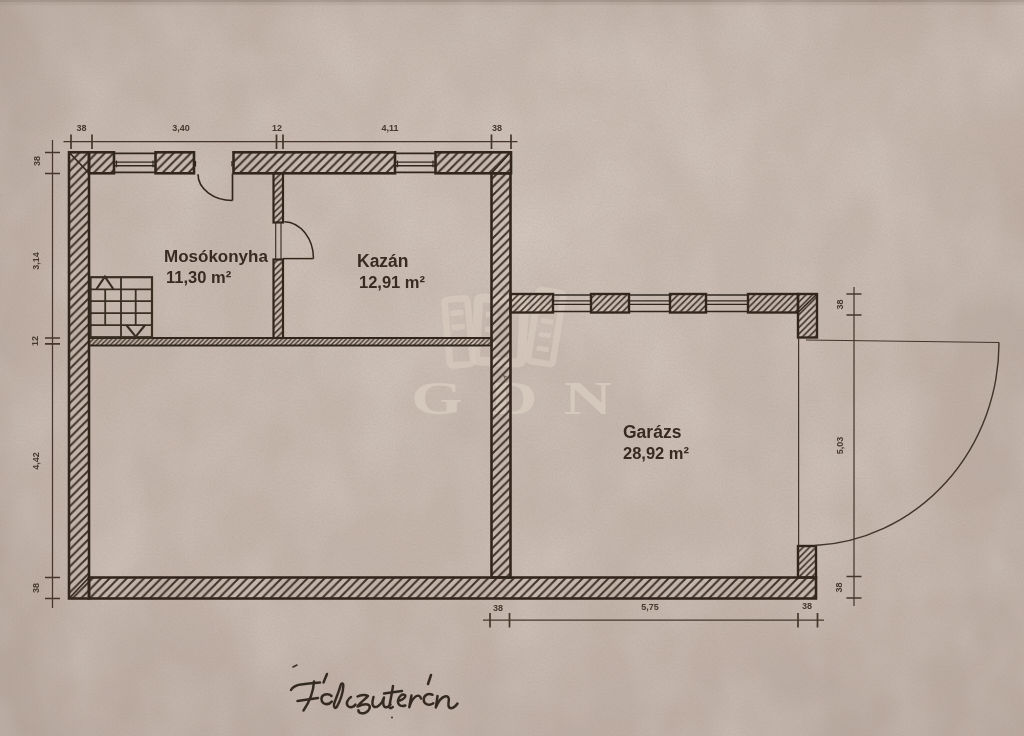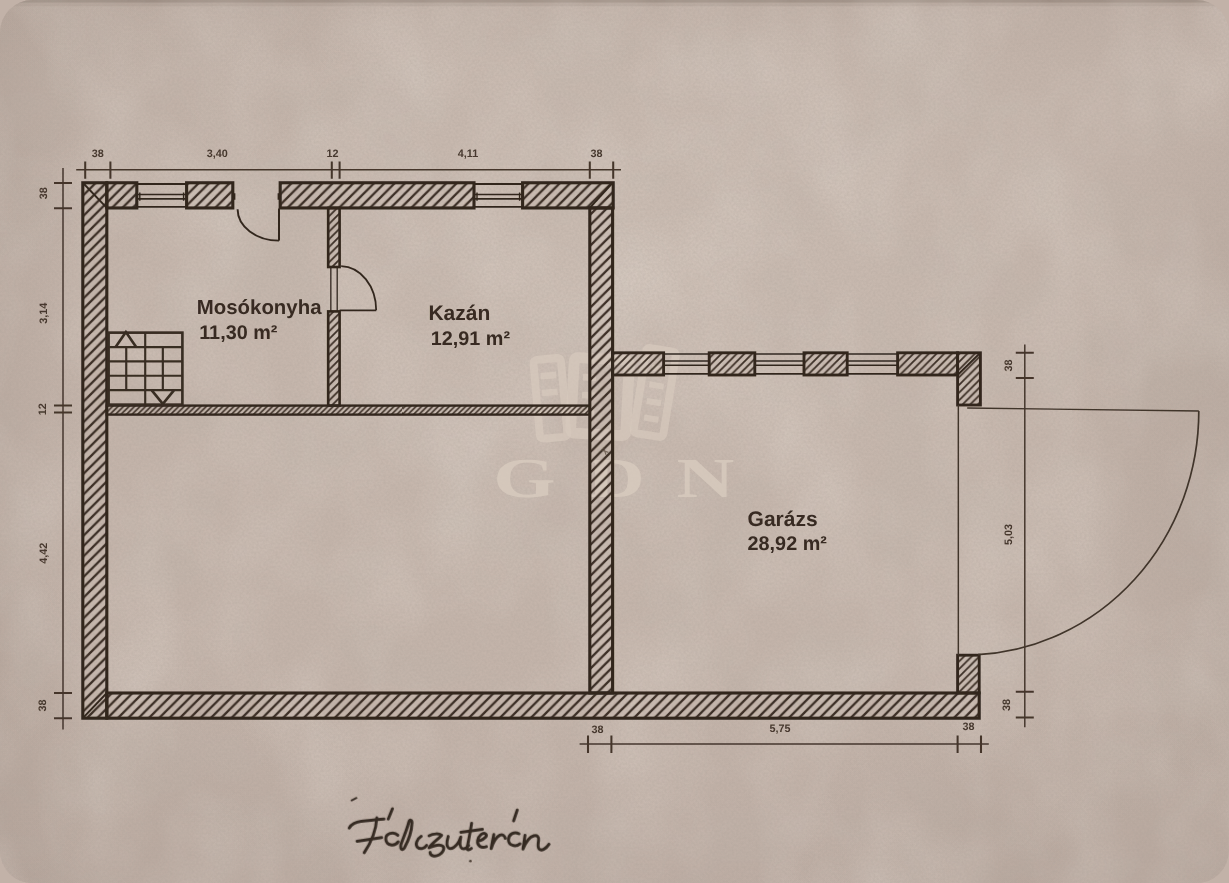--- a/index.html
+++ b/index.html
@@ -1,16 +1,16 @@
 <!DOCTYPE html>
 <html><head>
 <meta charset="utf-8">
 <style>
   html,body{margin:0;padding:0;background:#c2b2a8;}
-  #page{position:relative;width:1024px;height:736px;overflow:hidden;border-radius:27px;}
+  #page{position:relative;width:1024px;height:736px;overflow:hidden;}
   svg{display:block;}
   text{font-family:"Liberation Sans",sans-serif;}
 </style>
 </head>
 <body>
 <div id="page">
 <svg width="1024" height="736" viewBox="0 0 1024 736" xmlns="http://www.w3.org/2000/svg">
 <defs>
   <pattern id="h8" width="8.6" height="8.6" patternUnits="userSpaceOnUse">
     <path d="M-2.15,2.15 L2.15,-2.15 M-2.15,10.75 L10.75,-2.15 M6.45,10.75 L10.75,6.45" stroke="#3c2f26" stroke-width="1.9" fill="none"></path>

